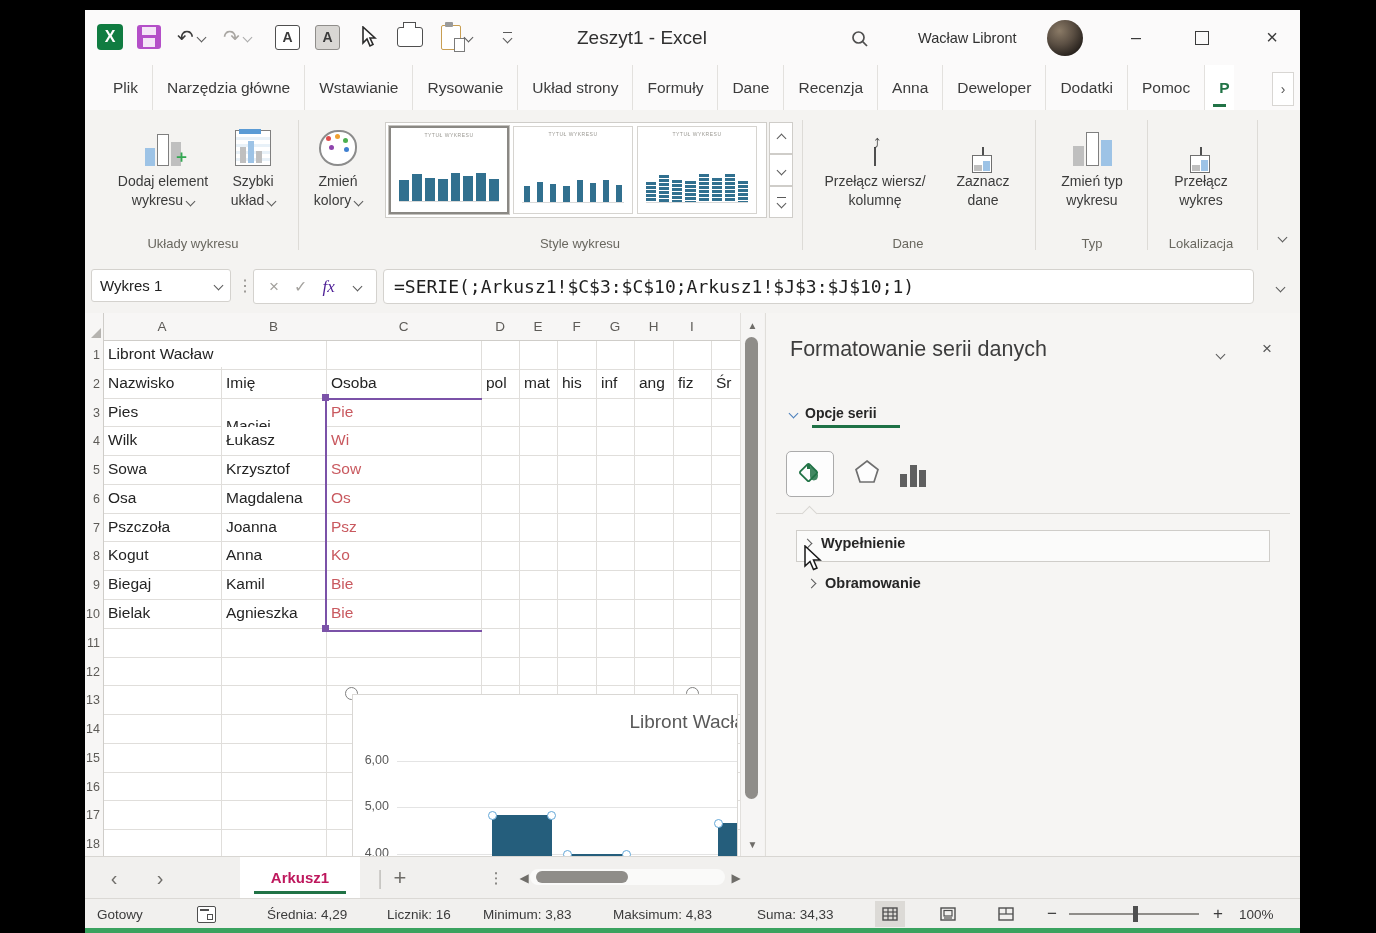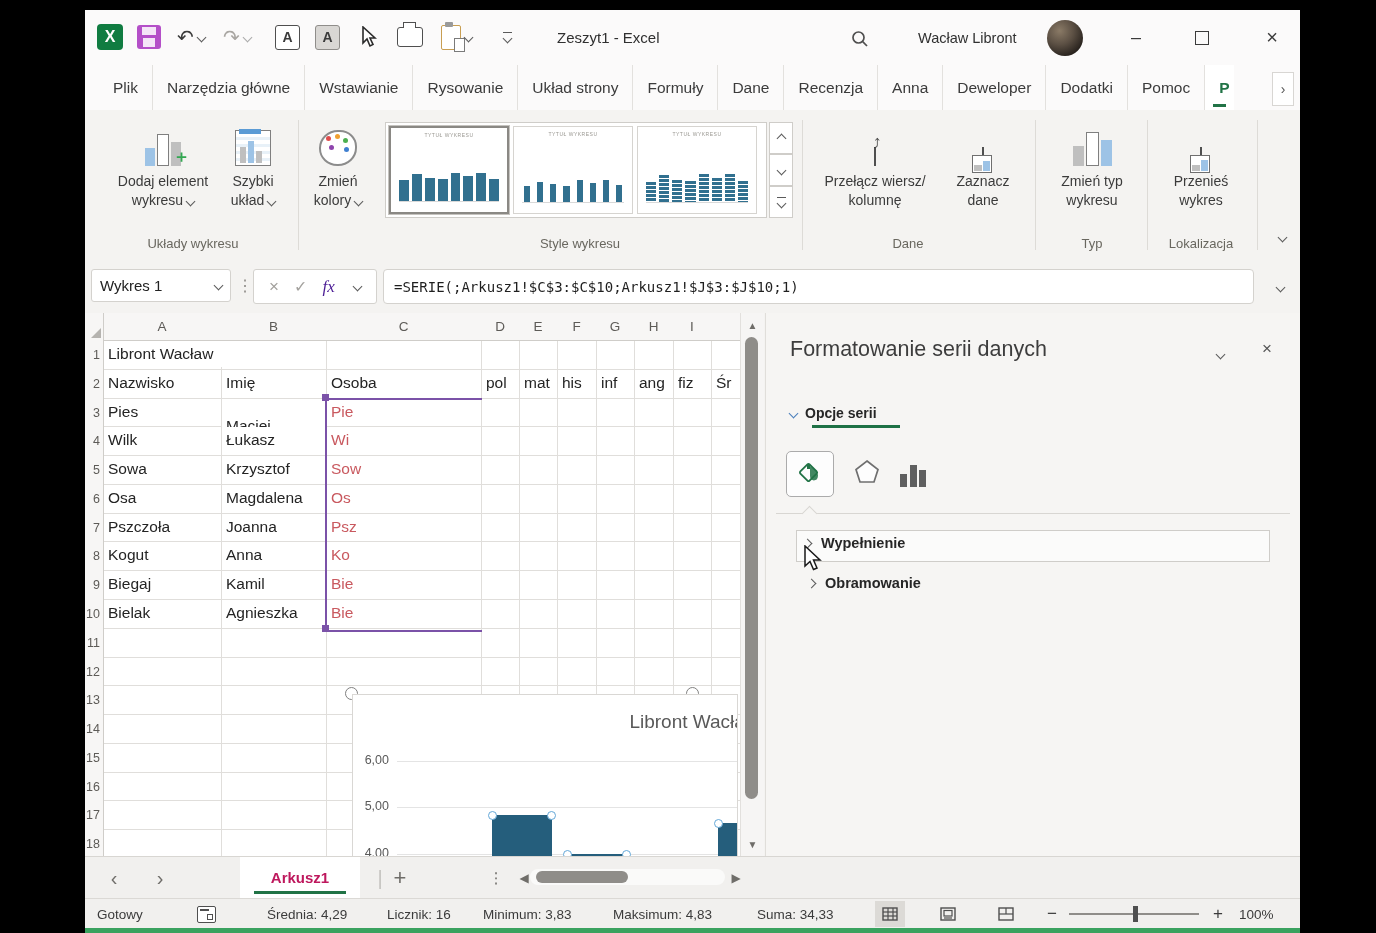--- a/index.html
+++ b/index.html
@@ -21,21 +21,21 @@
       display:inline-block;transform:rotate(45deg);margin-left:4px;vertical-align:middle;}
   .cv.up{transform:rotate(-135deg);} .cv.right{transform:rotate(-45deg);} .cv.graycv{border-color:#aaa;}
   .boxA{width:23px;height:23px;border:1.6px solid #4f4f4f;border-radius:3px;font-size:14px;font-weight:bold;
      color:#3b3b3b;display:flex;align-items:center;justify-content:center;background:#fff;}
   .boxA.hl{background:#d9d7d4;border-color:#8f8d8a;}
   .printer-ic{width:24px;height:18px;border:1.8px solid #4f4f4f;border-radius:3px;position:relative;background:#fff;}
   .printer-ic:before{content:"";position:absolute;left:5px;top:-6px;width:11px;height:5px;border:1.8px solid #4f4f4f;border-bottom:none;background:#fff;}
   .paste-ic{width:18px;height:23px;border:1.8px solid #c89e52;border-radius:2px;position:relative;background:#fff;}
   .paste-ic:before{content:"";position:absolute;left:3px;top:-4px;width:8px;height:5px;background:#9a9a9a;border-radius:1px;}
   .paste-ic:after{content:"";position:absolute;right:-5px;bottom:-3px;width:9px;height:12px;background:#fff;border:1.6px solid #7a7a7a;}
-  .doc-title{position:absolute;top:0;height:55px;display:flex;align-items:center;font-size:15px;color:#303030;}
+  .doc-title{position:absolute;top:0;height:55px;display:flex;align-items:center;font-size:19px;color:#303030;margin-left:20px;}
   .user-name{position:absolute;top:0;height:55px;display:flex;align-items:center;font-size:14.5px;color:#303030;}
   .avatar{position:absolute;width:36px;height:36px;border-radius:50%;
      background:radial-gradient(circle at 35% 30%,#8a7a66 0%,#5c5044 40%,#2a241f 75%,#17130f 100%);}
   .winctl{position:absolute;top:0;width:46px;height:55px;display:flex;align-items:center;justify-content:center;
      font-size:18px;color:#3b3b3b;}
   .maxbox{width:12px;height:12px;border:1.6px solid #3b3b3b;}
 
   
   .tabrow{position:absolute;left:0;top:55px;width:100%;height:45px;background:#fbfafa;
      display:flex;align-items:stretch;padding-left:14px;box-sizing:border-box;}
@@ -82,21 +82,21 @@
   .namebox{position:absolute;left:6px;top:11px;width:140px;height:33px;background:#fff;border:1px solid #d4d2ce;border-radius:3px;
      display:flex;align-items:center;padding:0 8px;box-sizing:border-box;font-size:15px;color:#222;}
   .namebox .sp{flex:1;}
   .fxdots{position:absolute;left:152px;top:18px;color:#8f8d89;font-size:16px;letter-spacing:0;}
   .fxbtns{position:absolute;left:168px;top:11px;width:122px;height:33px;background:#fff;border:1px solid #d4d2ce;border-radius:3px;
      display:flex;align-items:center;justify-content:space-evenly;}
   .fxbtns .x{color:#a3a19d;font-size:17px;}
   .fxbtns .ok{color:#a3a19d;font-size:16px;}
   .fxbtns .fx{font-family:"Liberation Serif",serif;font-style:italic;font-size:17px;color:#4c1d95;}
   .fbar{position:absolute;left:298px;top:11px;right:46px;height:33px;background:#fff;border:1px solid #d4d2ce;border-radius:4px;
-     display:flex;align-items:center;padding:0 10px;font-family:"DejaVu Sans Mono",monospace;font-size:14px;color:#1f1f1f;white-space:nowrap;overflow:hidden;}
+     display:flex;align-items:center;padding:0 10px;font-family:"DejaVu Sans Mono",monospace;font-size:18px;color:#1f1f1f;white-space:nowrap;overflow:hidden;}
   .fbar-exp{position:absolute;right:16px;top:20px;}
 
   
   .gridwrap{position:absolute;left:0;top:303px;width:655px;height:543px;background:#fff;overflow:hidden;}
   .hdrband{position:absolute;left:0;top:0;width:655px;height:27px;background:#f7f6f5;border-bottom:1px solid #cfcdc9;}
   .rowband{position:absolute;left:0;top:0;width:18px;height:543px;background:#f7f6f5;border-right:1px solid #cfcdc9;}
   .colhdr{position:absolute;top:0;height:27px;display:flex;align-items:center;justify-content:center;font-size:13.5px;color:#5d5b57;}
   .rowhdr{position:absolute;left:0;width:18px;display:flex;align-items:center;justify-content:flex-end;padding-right:3px;box-sizing:border-box;font-size:12.5px;color:#5d5b57;}
   .gline{position:absolute;background:#e0dedb;}
   .cell{position:absolute;height:26px;line-height:26px;font-size:15.5px;color:#242424;background:#fff;padding:0 4px;
@@ -367,21 +367,21 @@
     <div class="rgdiv" style="left:1062px;"></div>
 
     <div class="rbtn" style="left:1068px;width:96px;">
       <div class="ric">
         <span style="position:relative;"><span class="table-ic" style="width:32px;height:28px;background:#fff;"></span>
         <span class="mini-chart">
                 <i style="background:#bfbfbf;height:6px;"></i>
                 <i style="background:#9dc3e6;height:11px;"></i>
               </span></span>
       </div>
-      <div class="rlab"><span>Przenieś</span><br><span>wykres</span></div>
+      <div class="rlab"><span>Przełącz</span><br><span>wykres</span></div>
     </div>
     <div class="glabel" style="left:1116px;">Lokalizacja</div>
     <div class="rgdiv" style="left:1172px;"></div>
     <div class="ribbon-collapse"><span class="cv" style="margin:0;"></span></div>
   </div>
 
   <div class="frow">
     <div class="namebox">
       <span>Wykres 1</span>
           <span class="sp"></span>

